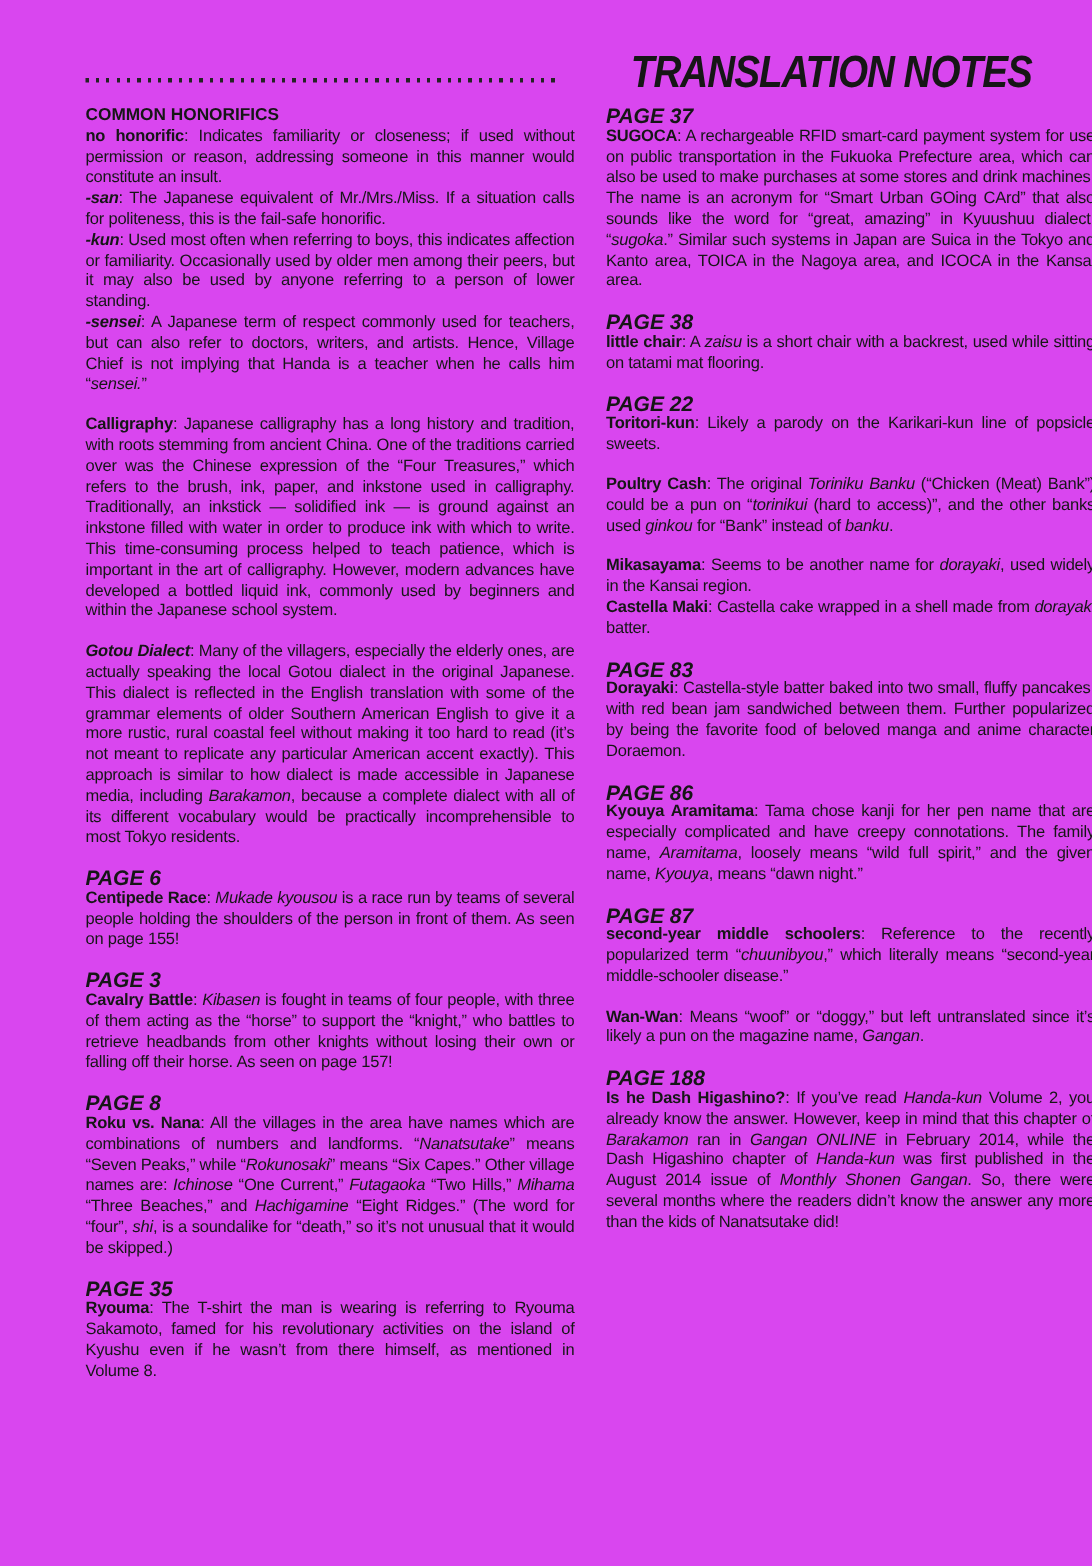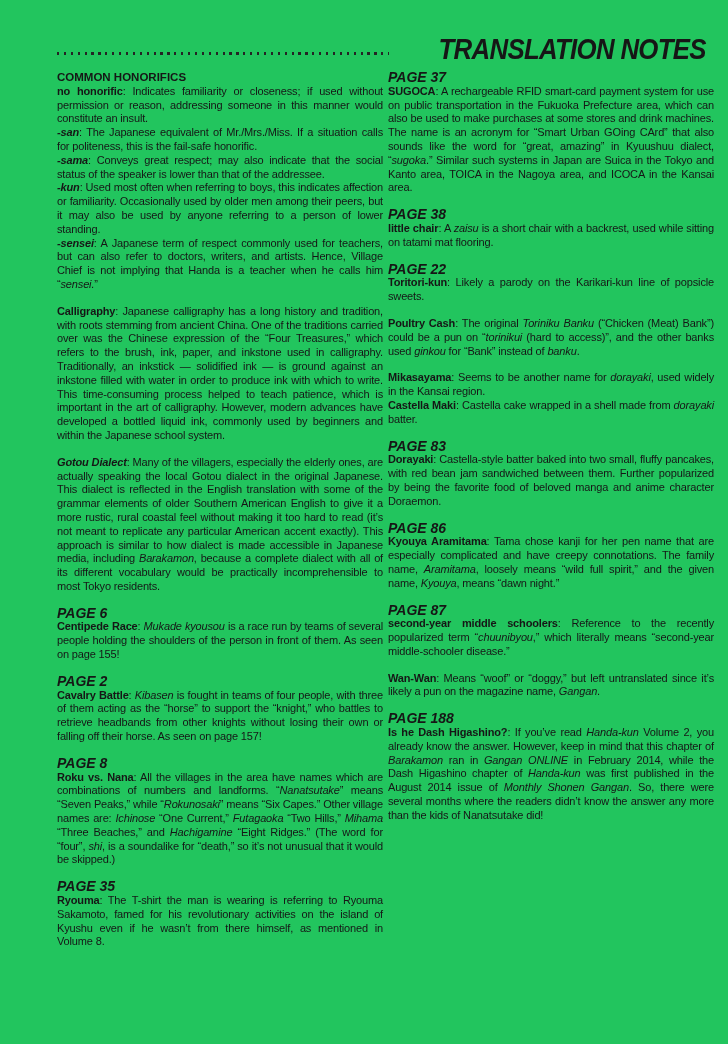--- a/index.html
+++ b/index.html
@@ -5,38 +5,38 @@
   * { margin:0; padding:0; box-sizing:border-box; }
   html,body { background:#ffffff; }
   body {
     width:728px; height:1044px; overflow:hidden;
     font-family:"Liberation Sans", sans-serif;
     color:#161616;
     -webkit-font-smoothing:antialiased;
   }
   .page {
     width:728px; height:1044px;
-    padding:26px 14px 0 57px;
-    background:#22c55e;
+    padding:26px 32px 0 57px;
+    background:#d946ef;
   }
   .page-header {
     display:flex; align-items:flex-end;
     height:38px; margin-bottom:7px;
   }
   .dotted-rule {
     flex:1 1 auto; height:3px; margin-bottom:9px; margin-right:6px;
     background:repeating-linear-gradient(90deg,#242424 0 2.2px,transparent 2.2px 6.9px);
   }
   .page-title {
     font-size:30px; font-weight:bold; font-style:italic;
     letter-spacing:-0.8px; white-space:nowrap;
     transform:scaleX(0.86); transform-origin:right bottom;
     margin-right:8px; line-height:1;
   }
-  .columns { display:flex; gap:5px; }
+  .columns { display:flex; gap:21px; }
   .column {
     width:326px; flex:0 0 326px;
     font-size:11px; line-height:13.8px;
     text-align:justify;
     letter-spacing:-0.15px;
   }
   .section-heading { font-size:11.5px; font-weight:bold; letter-spacing:0; }
   .page-label { font-size:14px; font-weight:bold; font-style:italic; letter-spacing:0; }
   .note { }
   .note .term { font-weight:bold; }
@@ -50,28 +50,27 @@
 <div class="page">
   <header class="page-header">
     <span class="dotted-rule"></span>
     <h1 class="page-title">TRANSLATION NOTES</h1>
   </header>
   <main class="columns">
     <section class="column">
         <h2 class="section-heading">COMMON HONORIFICS</h2>
         <p class="note"><b class="term">no honorific</b><span>: Indicates familiarity or closeness; if used without permission or reason, addressing someone in this manner would constitute an insult.</span></p>
         <p class="note"><b class="term italic">-san</b><span>: The Japanese equivalent of Mr./Mrs./Miss. If a situation calls for politeness, this is the fail-safe honorific.</span></p>
-        <p class="note"><b class="term italic">-sama</b><span>: Conveys great respect; may also indicate that the social status of the speaker is lower than that of the addressee.</span></p>
         <p class="note"><b class="term italic">-kun</b><span>: Used most often when referring to boys, this indicates affection or familiarity. Occasionally used by older men among their peers, but it may also be used by anyone referring to a person of lower standing.</span></p>
         <p class="note"><b class="term italic">-sensei</b><span>: A Japanese term of respect commonly used for teachers, but can also refer to doctors, writers, and artists. Hence, Village Chief is not implying that Handa is a teacher when he calls him “</span><i>sensei.</i><span>”</span></p>
         <p class="note gap"><b class="term">Calligraphy</b><span>: Japanese calligraphy has a long history and tradition, with roots stemming from ancient China. One of the traditions carried over was the Chinese expression of the “Four Treasures,” which refers to the brush, ink, paper, and inkstone used in calligraphy. Traditionally, an inkstick — solidified ink — is ground against an inkstone filled with water in order to produce ink with which to write. This time-consuming process helped to teach patience, which is important in the art of calligraphy. However, modern advances have developed a bottled liquid ink, commonly used by beginners and within the Japanese school system.</span></p>
         <p class="note gap"><b class="term italic">Gotou Dialect</b><span>: Many of the villagers, especially the elderly ones, are actually speaking the local Gotou dialect in the original Japanese. This dialect is reflected in the English translation with some of the grammar elements of older Southern American English to give it a more rustic, rural coastal feel without making it too hard to read (it’s not meant to replicate any particular American accent exactly). This approach is similar to how dialect is made accessible in Japanese media, including </span><i>Barakamon</i><span>, because a complete dialect with all of its different vocabulary would be practically incomprehensible to most Tokyo residents.</span></p>
         <p class="page-label gap">PAGE 6</p>
         <p class="note"><b class="term">Centipede Race</b><span>: </span><i>Mukade kyousou</i><span> is a race run by teams of several people holding the shoulders of the person in front of them. As seen on page 155!</span></p>
-        <p class="page-label gap">PAGE 2</p>
+        <p class="page-label gap">PAGE 3</p>
         <p class="note"><b class="term">Cavalry Battle</b><span>: </span><i>Kibasen</i><span> is fought in teams of four people, with three of them acting as the “horse” to support the “knight,” who battles to retrieve headbands from other knights without losing their own or falling off their horse. As seen on page 157!</span></p>
         <p class="page-label gap">PAGE 8</p>
         <p class="note"><b class="term">Roku vs. Nana</b><span>: All the villages in the area have names which are combinations of numbers and landforms. “</span><i>Nanatsutake</i><span>” means “Seven Peaks,” while “</span><i>Rokunosaki</i><span>” means “Six Capes.” Other village names are: </span><i>Ichinose</i><span> “One Current,” </span><i>Futagaoka</i><span> “Two Hills,” </span><i>Mihama</i><span> “Three Beaches,” and </span><i>Hachigamine</i><span> “Eight Ridges.” (The word for “four”, </span><i>shi</i><span>, is a soundalike for “death,” so it’s not unusual that it would be skipped.)</span></p>
         <p class="page-label gap">PAGE 35</p>
         <p class="note"><b class="term">Ryouma</b><span>: The T-shirt the man is wearing is referring to Ryouma Sakamoto, famed for his revolutionary activities on the island of Kyushu even if he wasn’t from there himself, as mentioned in Volume 8.</span></p>
       </section>
     <section class="column">
         <p class="page-label">PAGE 37</p>
         <p class="note"><b class="term">SUGOCA</b><span>: A rechargeable RFID smart-card payment system for use on public transportation in the Fukuoka Prefecture area, which can also be used to make purchases at some stores and drink machines. The name is an acronym for “Smart Urban GOing CArd” that also sounds like the word for “great, amazing” in Kyuushuu dialect, “</span><i>sugoka</i><span>.” Similar such systems in Japan are Suica in the Tokyo and Kanto area, TOICA in the Nagoya area, and ICOCA in the Kansai area.</span></p>
         <p class="page-label gap">PAGE 38</p>

